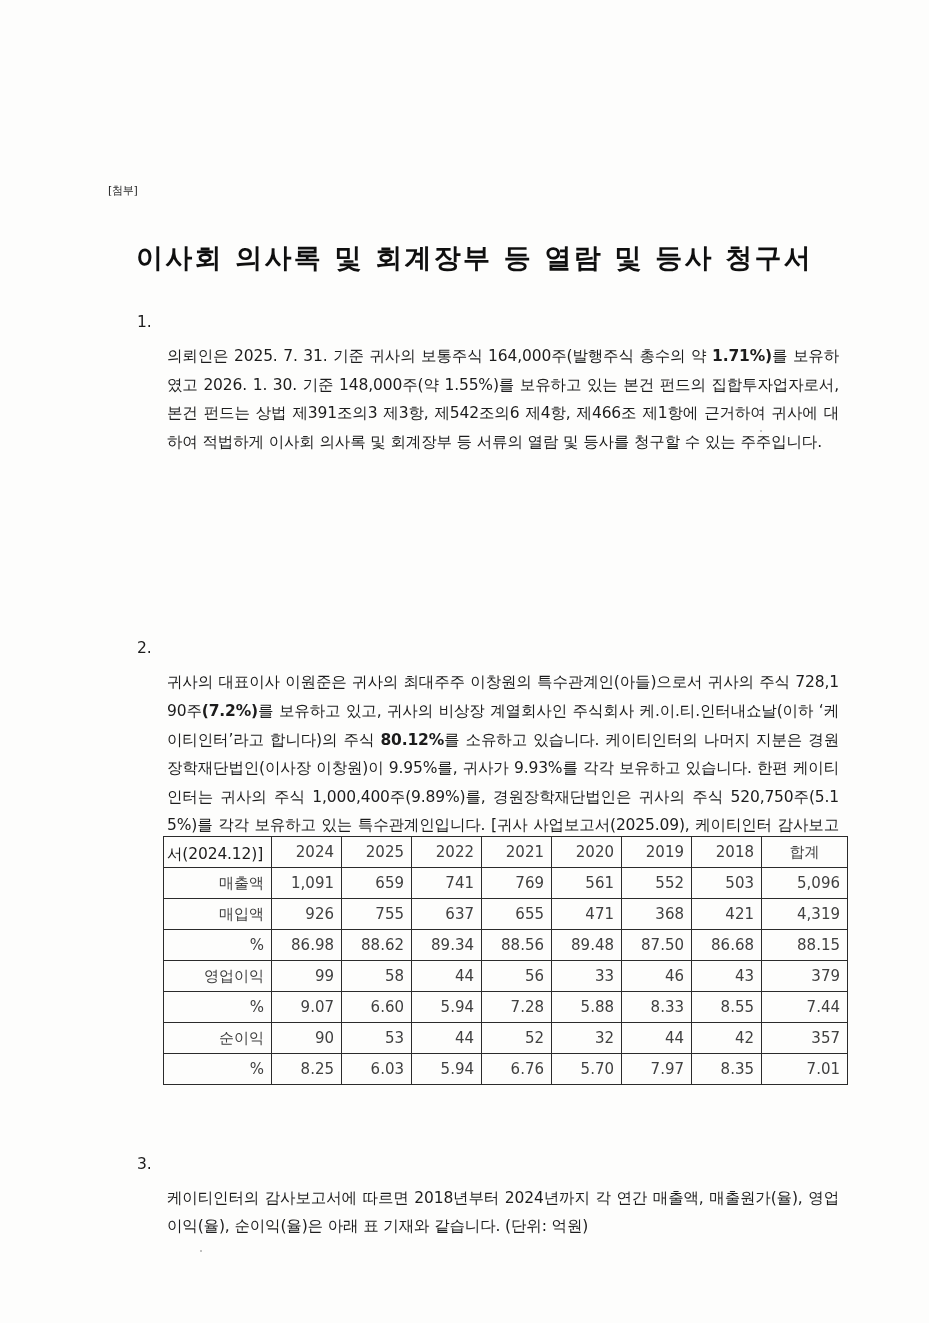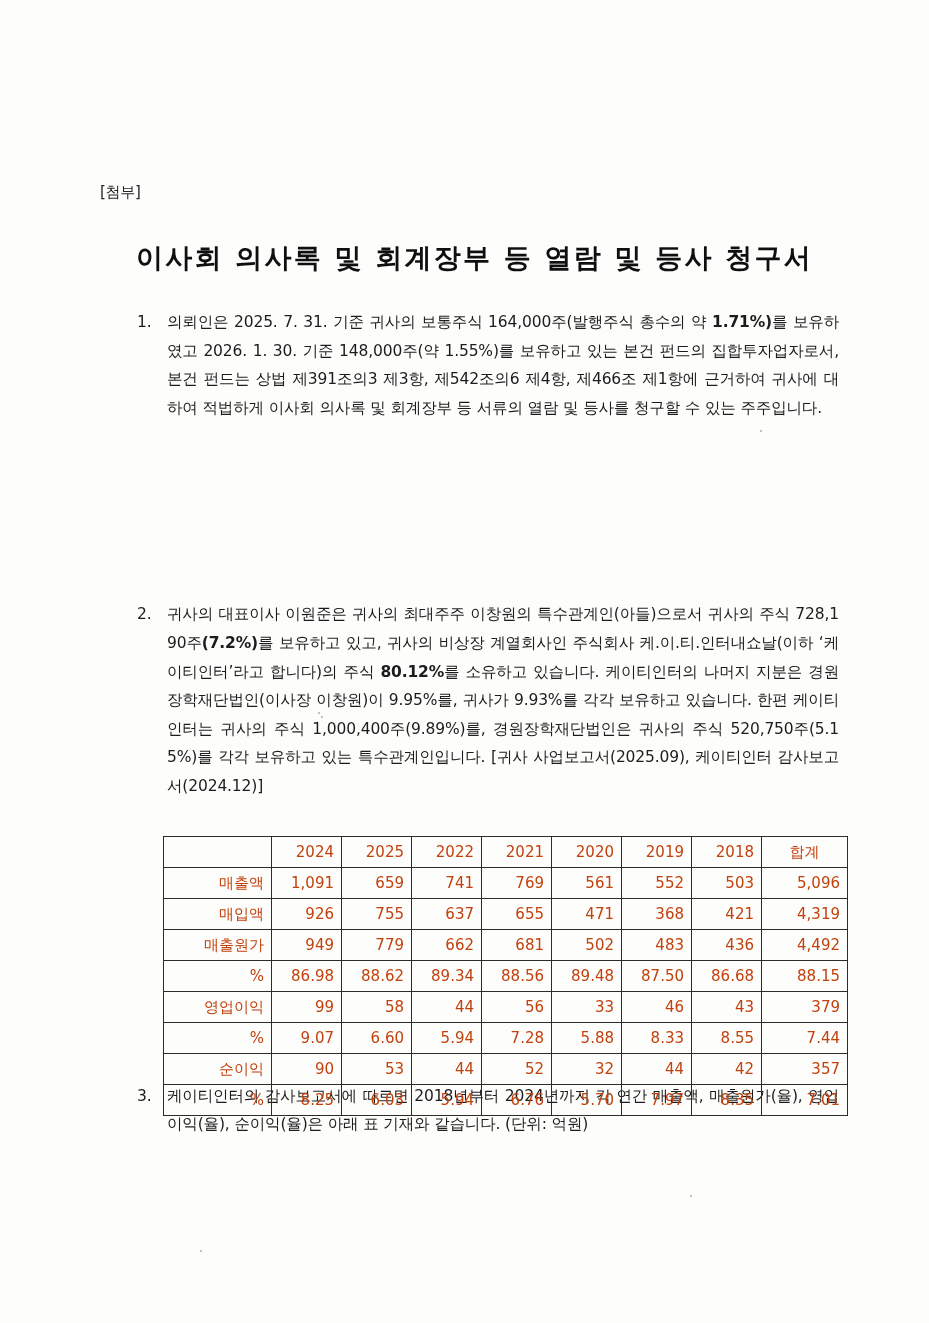--- a/index.html
+++ b/index.html
@@ -18,23 +18,23 @@
 
   
   .page {
     position: absolute;
     inset: 0;
     background: #fdfdfc;
   }
 
   .attach-tag {
     position: absolute;
-    left: 100px;
+    left: 108px;
     top: 183px;
-    font-size: 15px;
+    font-size: 11px;
     letter-spacing: -0.3px;
     color: #242424;
   }
 
   .doc-title {
     position: absolute;
     left: 0;
     right: 0;
     top: 222px;
     text-align: center;
@@ -65,39 +65,40 @@
     text-align: left;
     font-size: 15.5px;
     line-height: 28.6px;
   }
   .para-text {
     flex: 1 1 auto;
     text-align: justify;
     text-justify: inter-character;
     letter-spacing: -0.15px;
     word-break: break-all;
+    margin-top: 34px;
   }
   .para-text b { font-weight: 700; }
 
   #para1 { top: 308px; }
   #para2 { top: 486px; }
   #para3 { top: 767px; }
 
   
   .fin-table-wrap {
     position: absolute;
     left: 163px;
     top: 836px;
     width: 674px;
   }
   table.fin {
     border-collapse: collapse;
     width: 100%;
     font-size: 15px;
-    color: #c2410c;
+    color: #404040;
     table-layout: fixed;
   }
   table.fin td, table.fin th {
     border: 1px solid #2b2b2b;
     height: 31px;
     padding: 0 7px;
     font-weight: 400;
     box-sizing: border-box;
   }
   table.fin th {
@@ -189,31 +190,20 @@
             <td class="cell-num">926</td>
             <td class="cell-num">755</td>
             <td class="cell-num">637</td>
             <td class="cell-num">655</td>
             <td class="cell-num">471</td>
             <td class="cell-num">368</td>
             <td class="cell-num">421</td>
             <td class="cell-num bold">4,319</td>
           </tr>
           <tr>
-            <td class="cell-label">매출원가</td>
-            <td class="cell-num">949</td>
-            <td class="cell-num">779</td>
-            <td class="cell-num">662</td>
-            <td class="cell-num">681</td>
-            <td class="cell-num">502</td>
-            <td class="cell-num">483</td>
-            <td class="cell-num">436</td>
-            <td class="cell-num">4,492</td>
-          </tr>
-          <tr>
             <td class="cell-label-pct">%</td>
             <td class="cell-num">86.98</td>
             <td class="cell-num">88.62</td>
             <td class="cell-num">89.34</td>
             <td class="cell-num">88.56</td>
             <td class="cell-num">89.48</td>
             <td class="cell-num">87.50</td>
             <td class="cell-num">86.68</td>
             <td class="cell-num">88.15</td>
           </tr>

